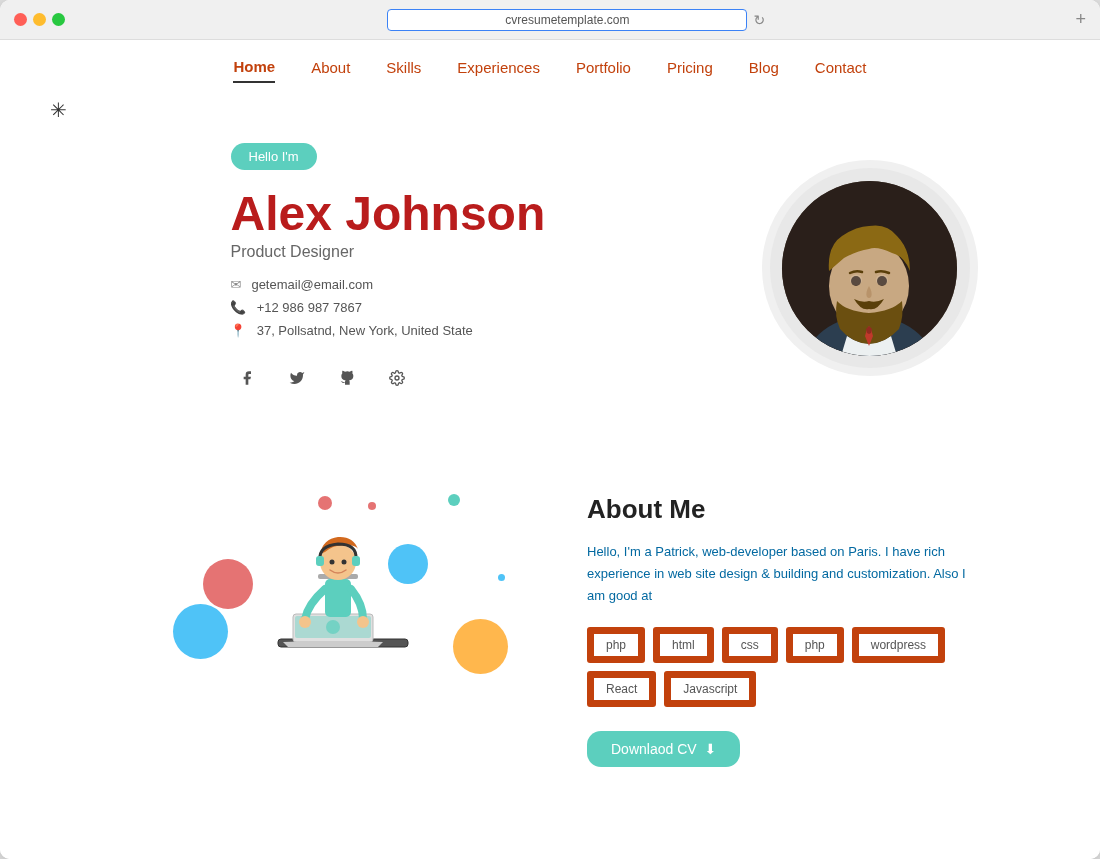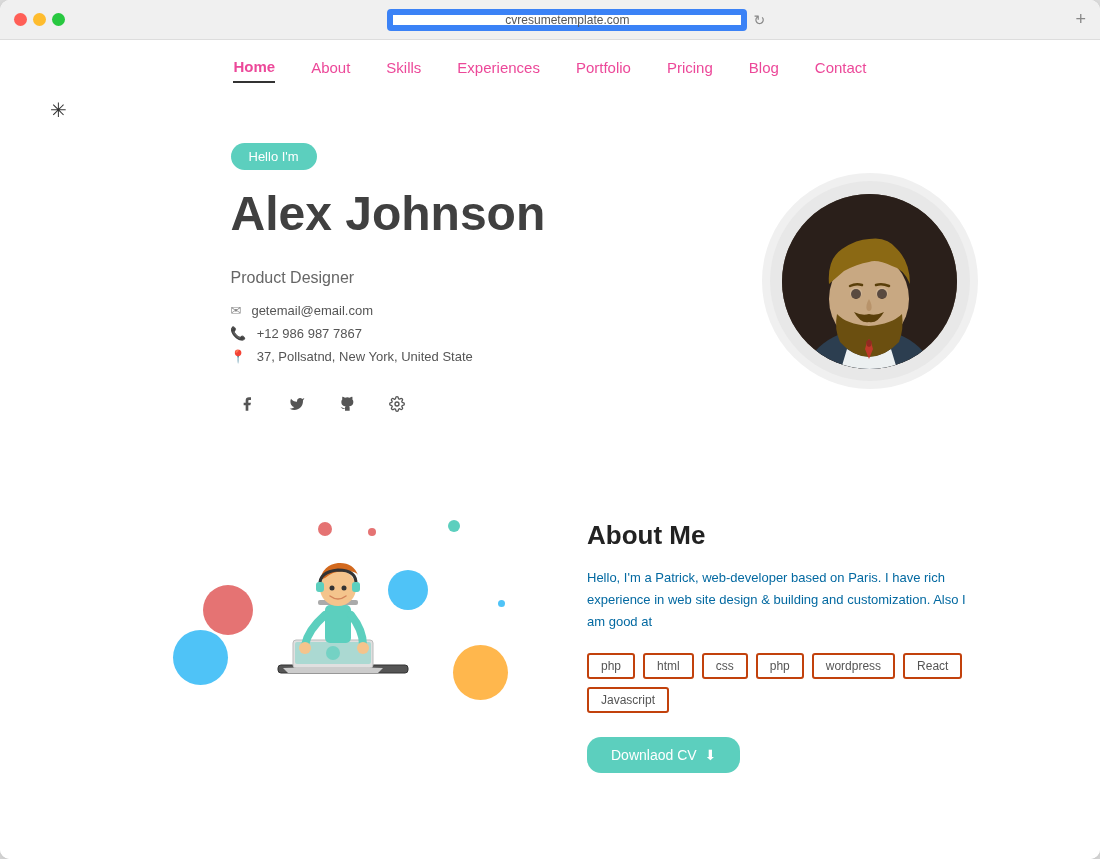--- a/index.html
+++ b/index.html
@@ -46,21 +46,21 @@
     .address-bar {
       flex: 1;
       display: flex;
       justify-content: center;
       align-items: center;
     }
     .address-input {
       width: 360px;
       height: 22px;
       background: #fff;
-      border: 6px solid #3b82f6;
+      border: 1px solid #3b82f6;
       border-radius: 4px;
       font-size: 12px;
       color: #555;
       text-align: center;
       padding: 0 8px;
       display: flex;
       align-items: center;
       justify-content: center;
     }
     .refresh-btn {
@@ -82,21 +82,21 @@
     nav {
       display: flex;
       justify-content: center;
       align-items: center;
       padding: 18px 0 0 0;
       gap: 36px;
       background: #fff;
     }
     .nav-item {
       font-size: 15px;
-      color: #ec4899;
+      color: #c2410c;
       cursor: pointer;
       padding-bottom: 6px;
       text-decoration: none;
     }
     .nav-item.active {
       border-bottom: 2px solid #333;
       font-weight: 600;
     }
     .logo-snowflake {
       position: absolute;
@@ -122,23 +122,23 @@
       color: #fff;
       font-size: 13px;
       padding: 6px 18px;
       border-radius: 20px;
       display: inline-block;
       margin-bottom: 18px;
     }
     .hero-name {
       font-size: 48px;
       font-weight: 700;
-      color: #404040;
+      color: #b91c1c;
       line-height: 1.1;
-      margin-bottom: 28px;
+      margin-bottom: 2px;
     }
     .hero-title {
       font-size: 16px;
       color: #666;
       margin-bottom: 16px;
     }
     .contact-info {
       display: flex;
       flex-direction: column;
       gap: 8px;
@@ -252,21 +252,21 @@
       line-height: 1.7;
       margin-bottom: 20px;
     }
     .skills-tags {
       display: flex;
       flex-wrap: wrap;
       gap: 8px;
       margin-bottom: 24px;
     }
     .skill-tag {
-      border: 2px solid #c2410c;
+      border: 7px solid #c2410c;
       color: #555;
       font-size: 12px;
       padding: 4px 12px;
       border-radius: 3px;
     }
     .download-btn {
       background: #5ccfbe;
       color: #fff;
       border: none;
       padding: 10px 24px;

